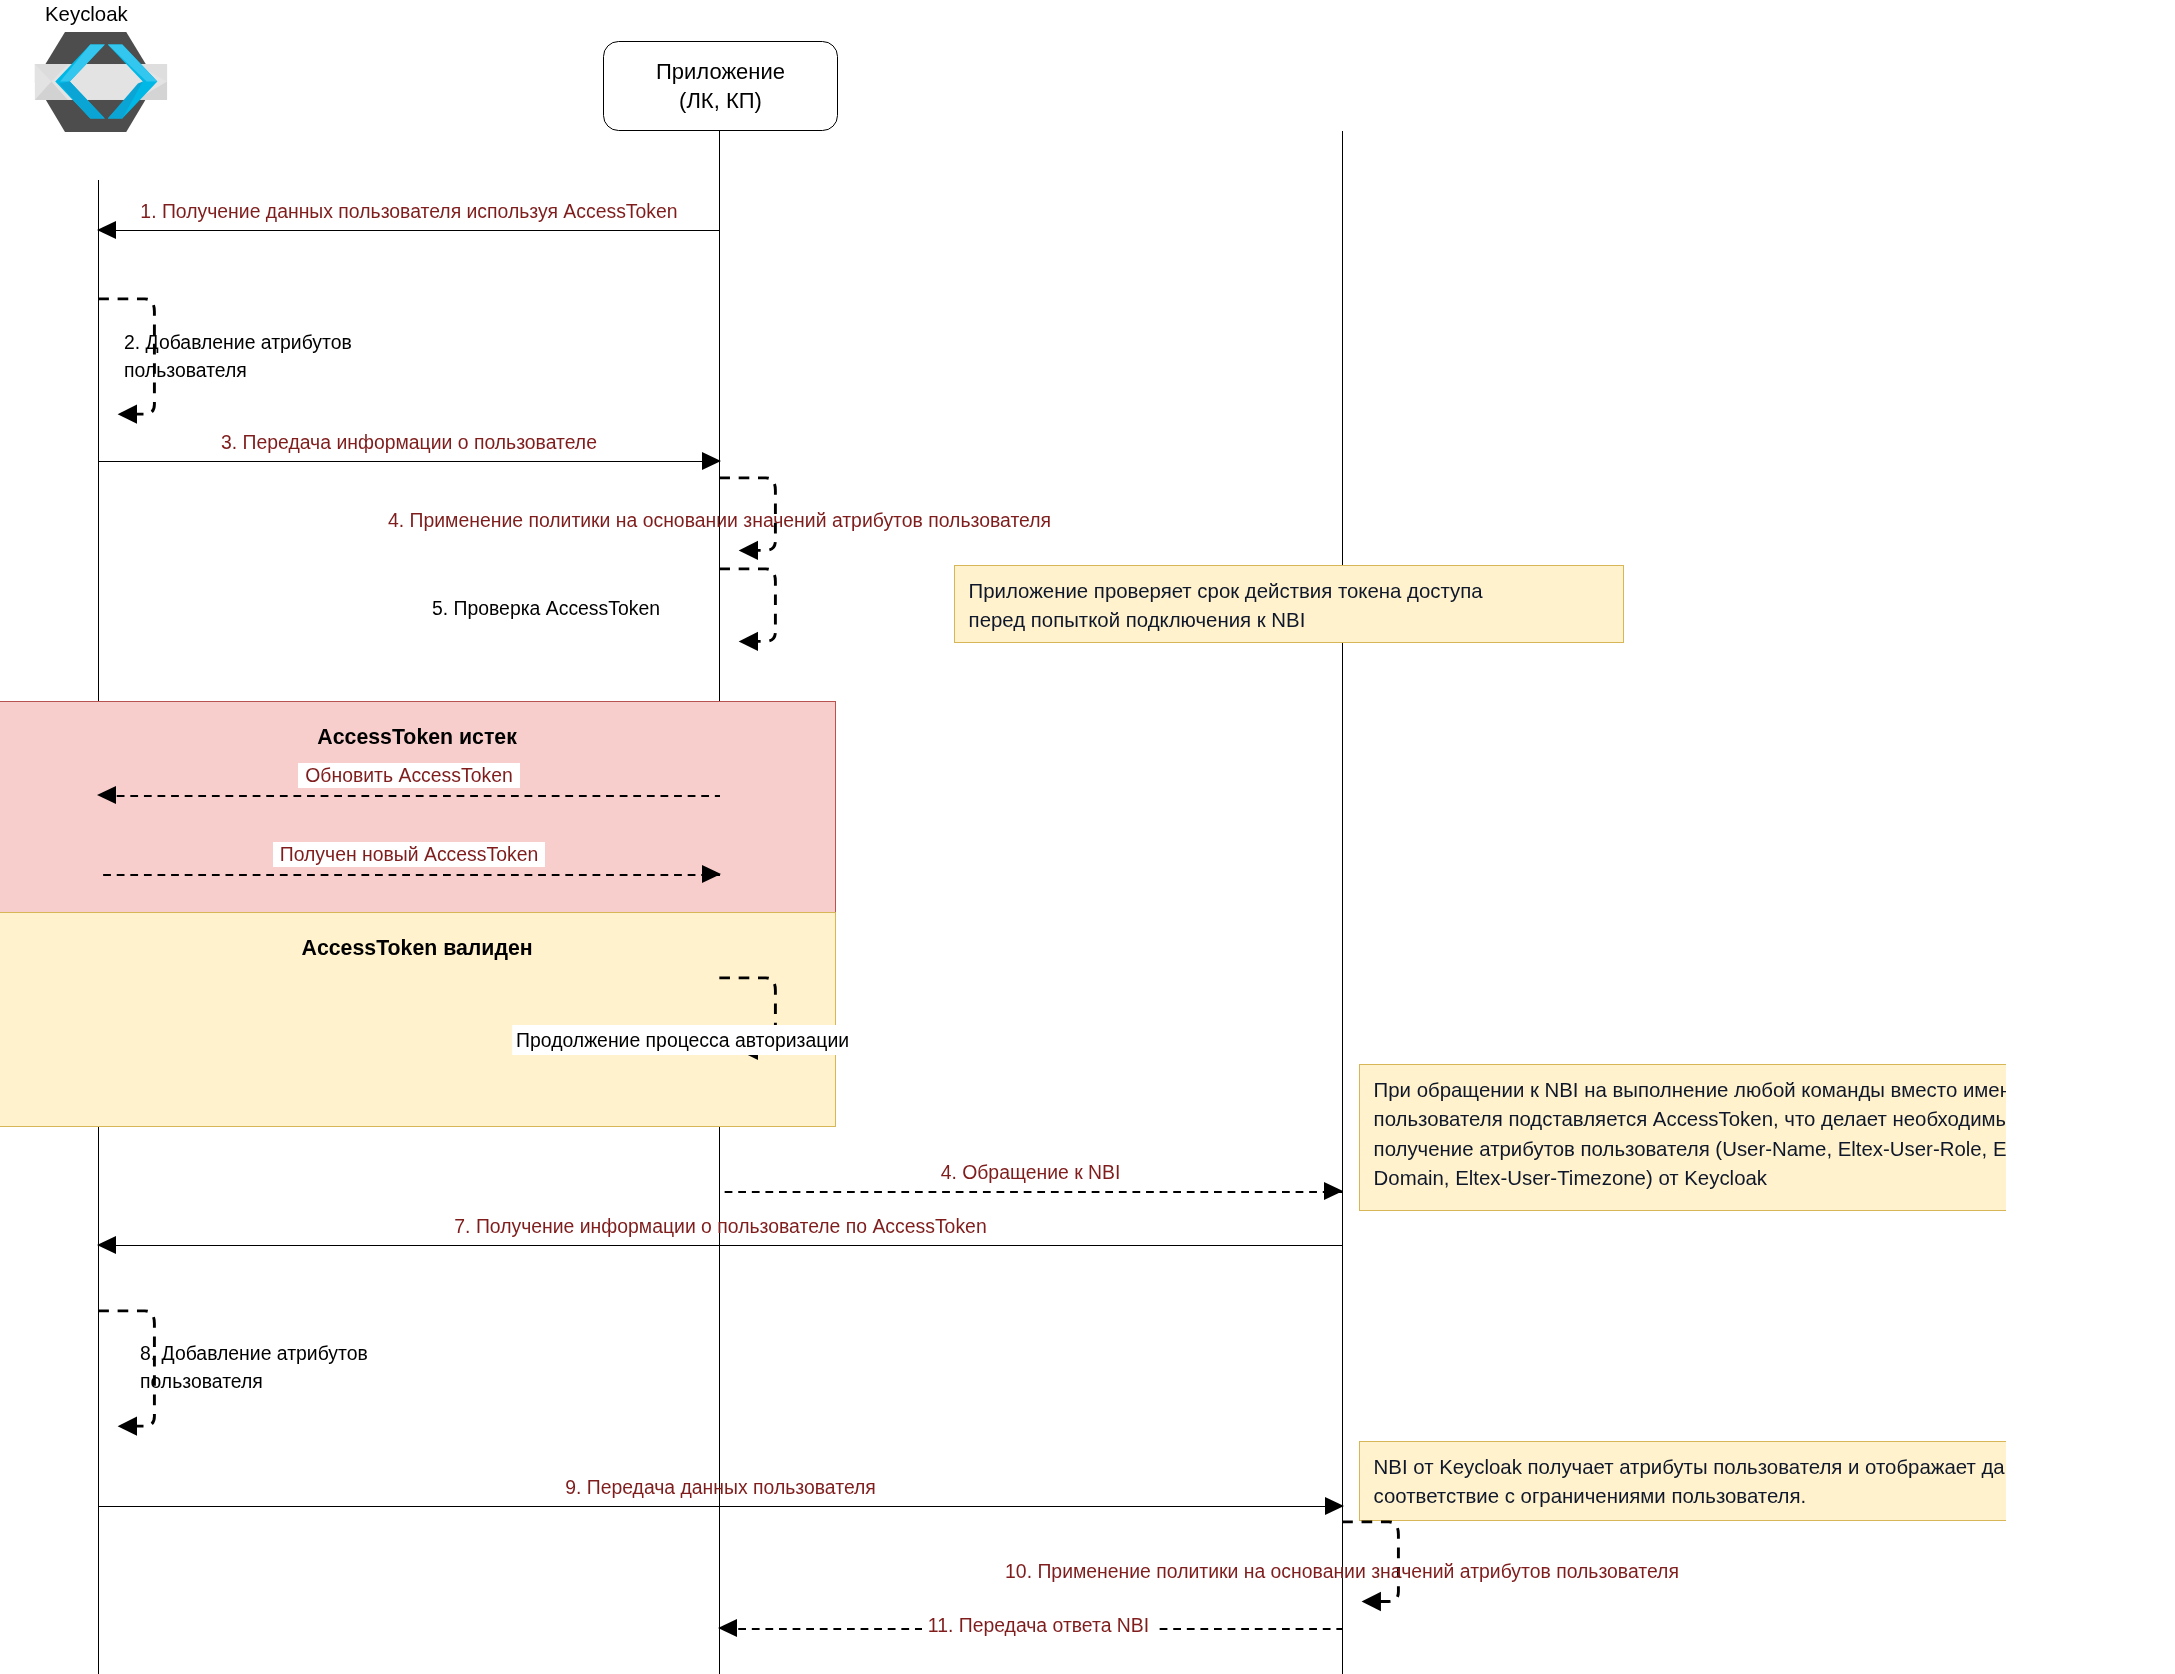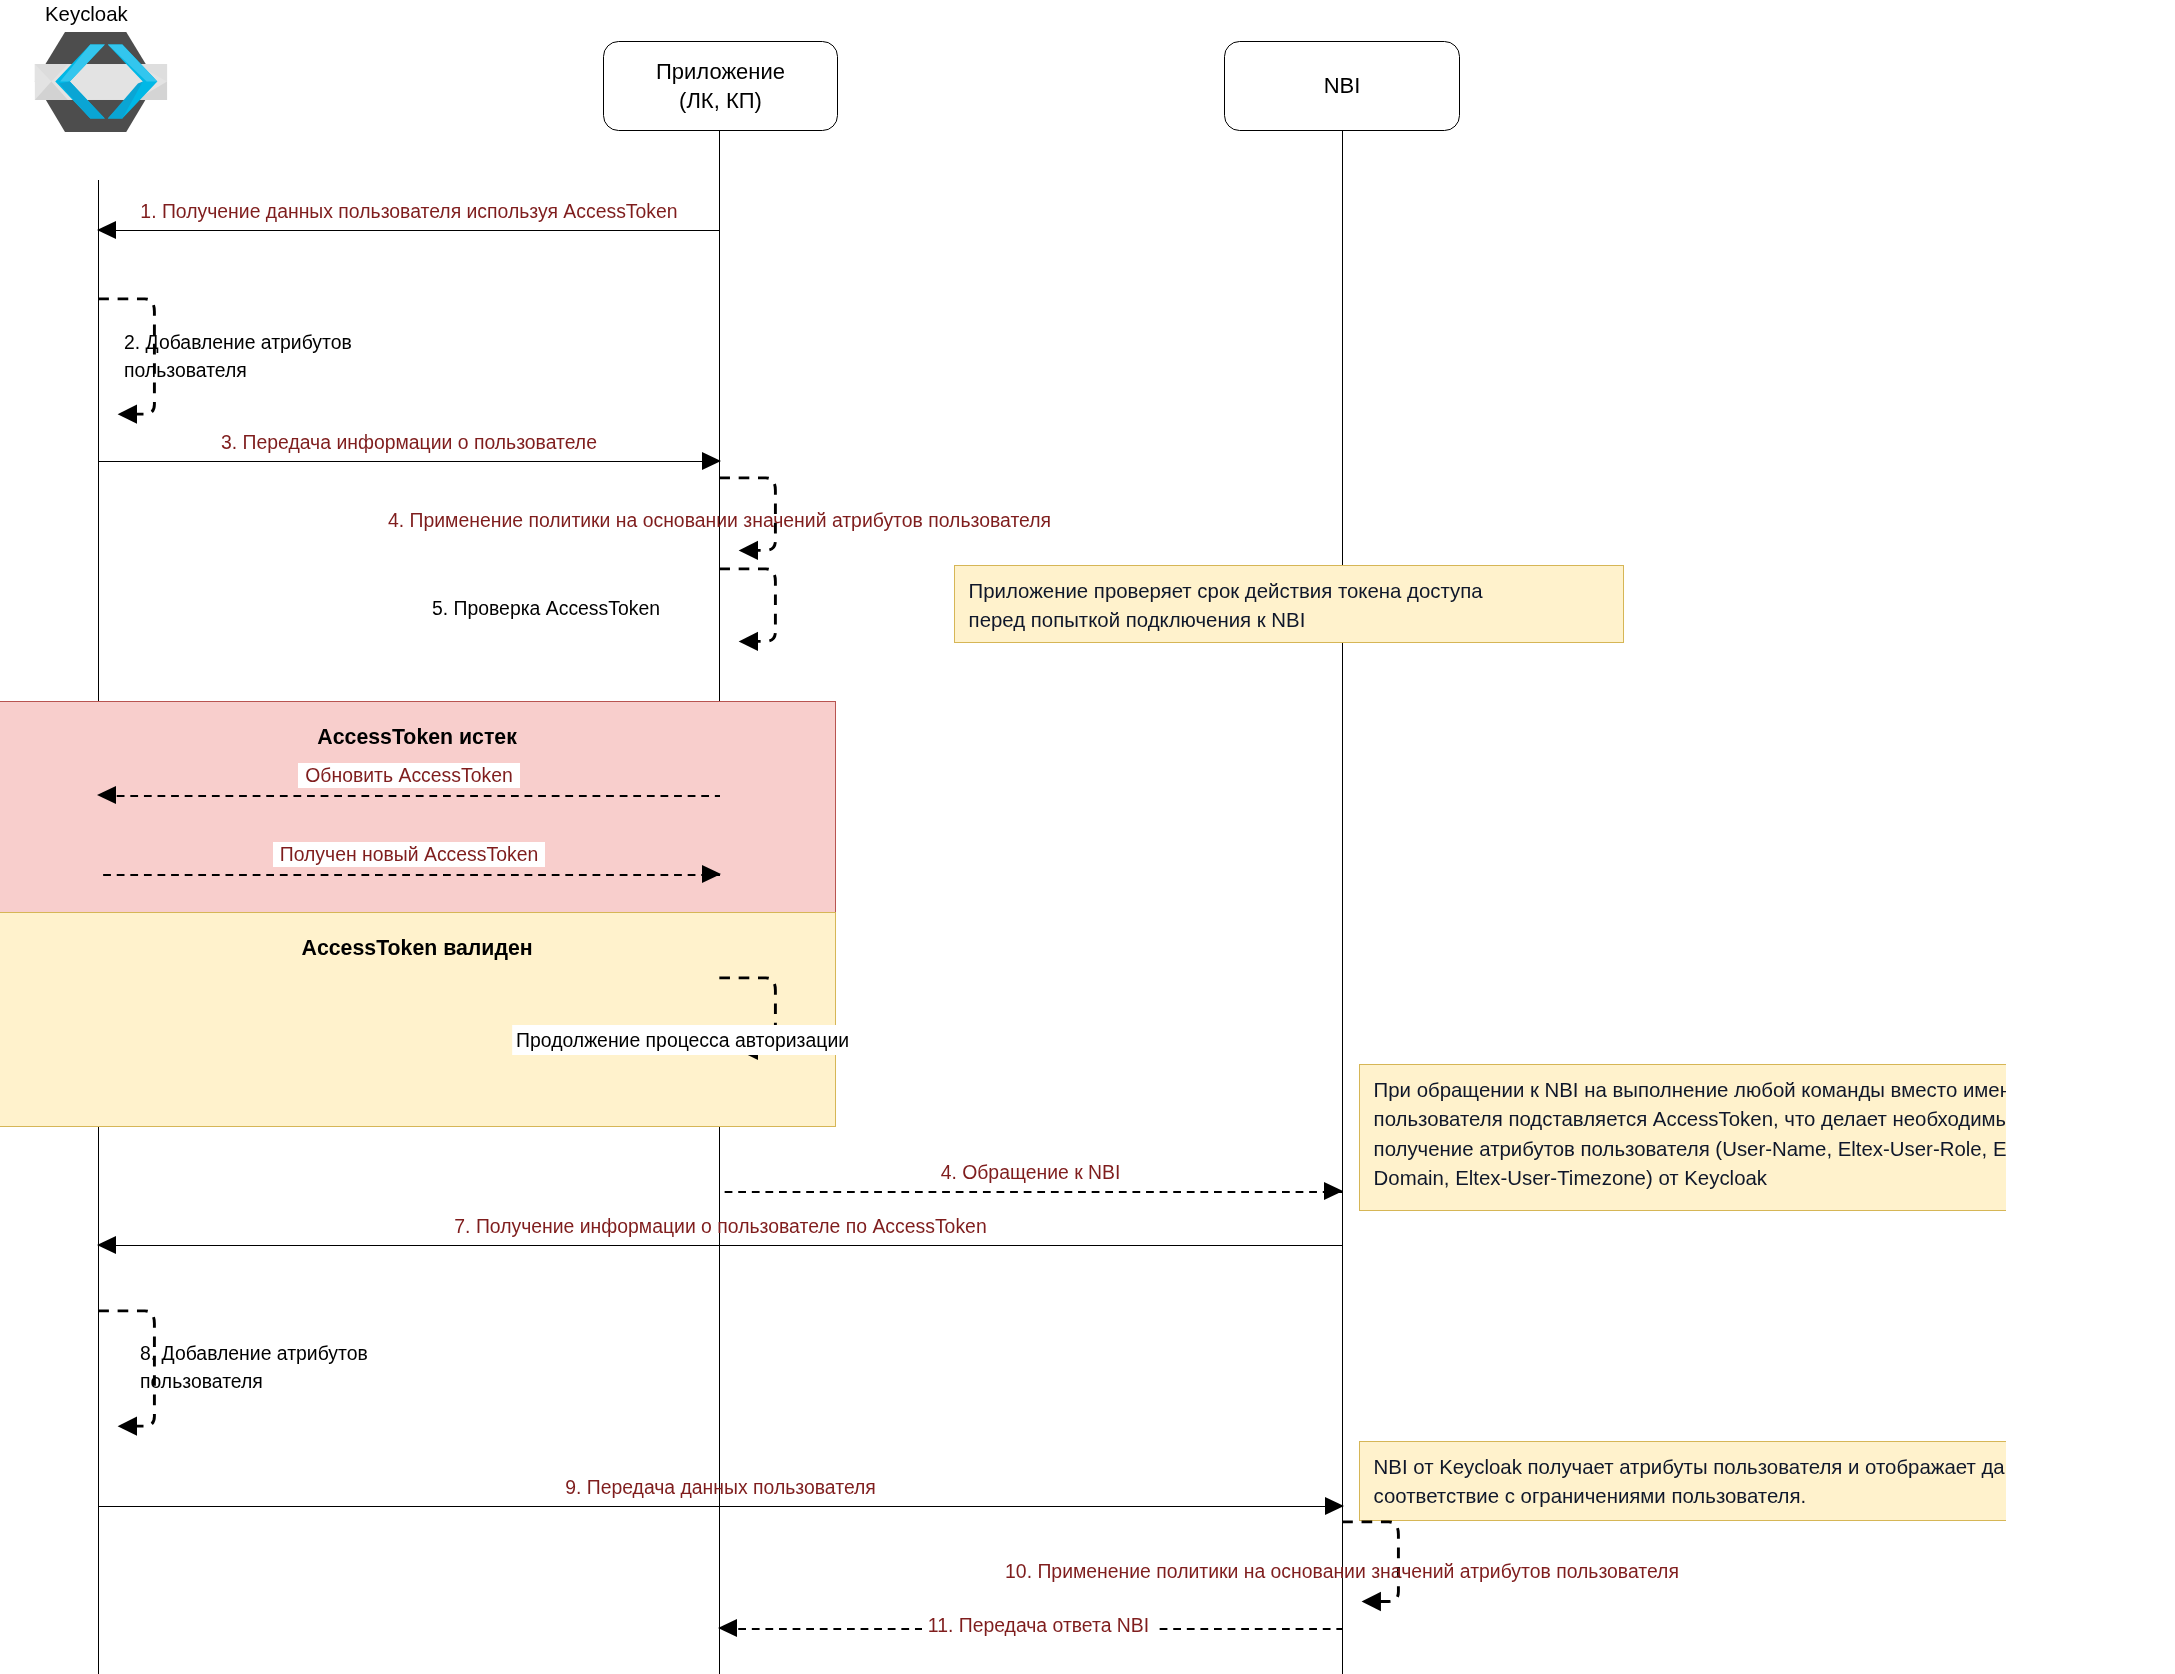--- a/index.html
+++ b/index.html
@@ -190,23 +190,20 @@
   </div>
 
   <div class="lifeline" style="left:98px; top:180px; height:1495px;"></div>
 
   <div class="participant-box" style="left:603px; top:41px; width:235px; height:90px;">
     <span class="participant-label">Приложение
 (ЛК, КП)</span>
   </div>
   <div class="lifeline" style="left:719px; top:131px; height:1544px;"></div>
 
-  <div class="participant-box" style="left:1224px; top:41px; width:236px; height:90px;">
-    <span class="participant-label">NBI</span>
-  </div>
   <div class="lifeline" style="left:1342px; top:131px; height:1544px;"></div>
 
   <div class="fragment expired" style="left:-1.9px; top:701px; width:838px; height:212px;">
     <div class="fragment-title" style="top:23px;">AccessToken истек</div>
   </div>
 
   <div class="fragment valid" style="left:-1.9px; top:912px; width:838px; height:215px;">
     <div class="fragment-title" style="top:23px;">AccessToken валиден</div>
   </div>
 

